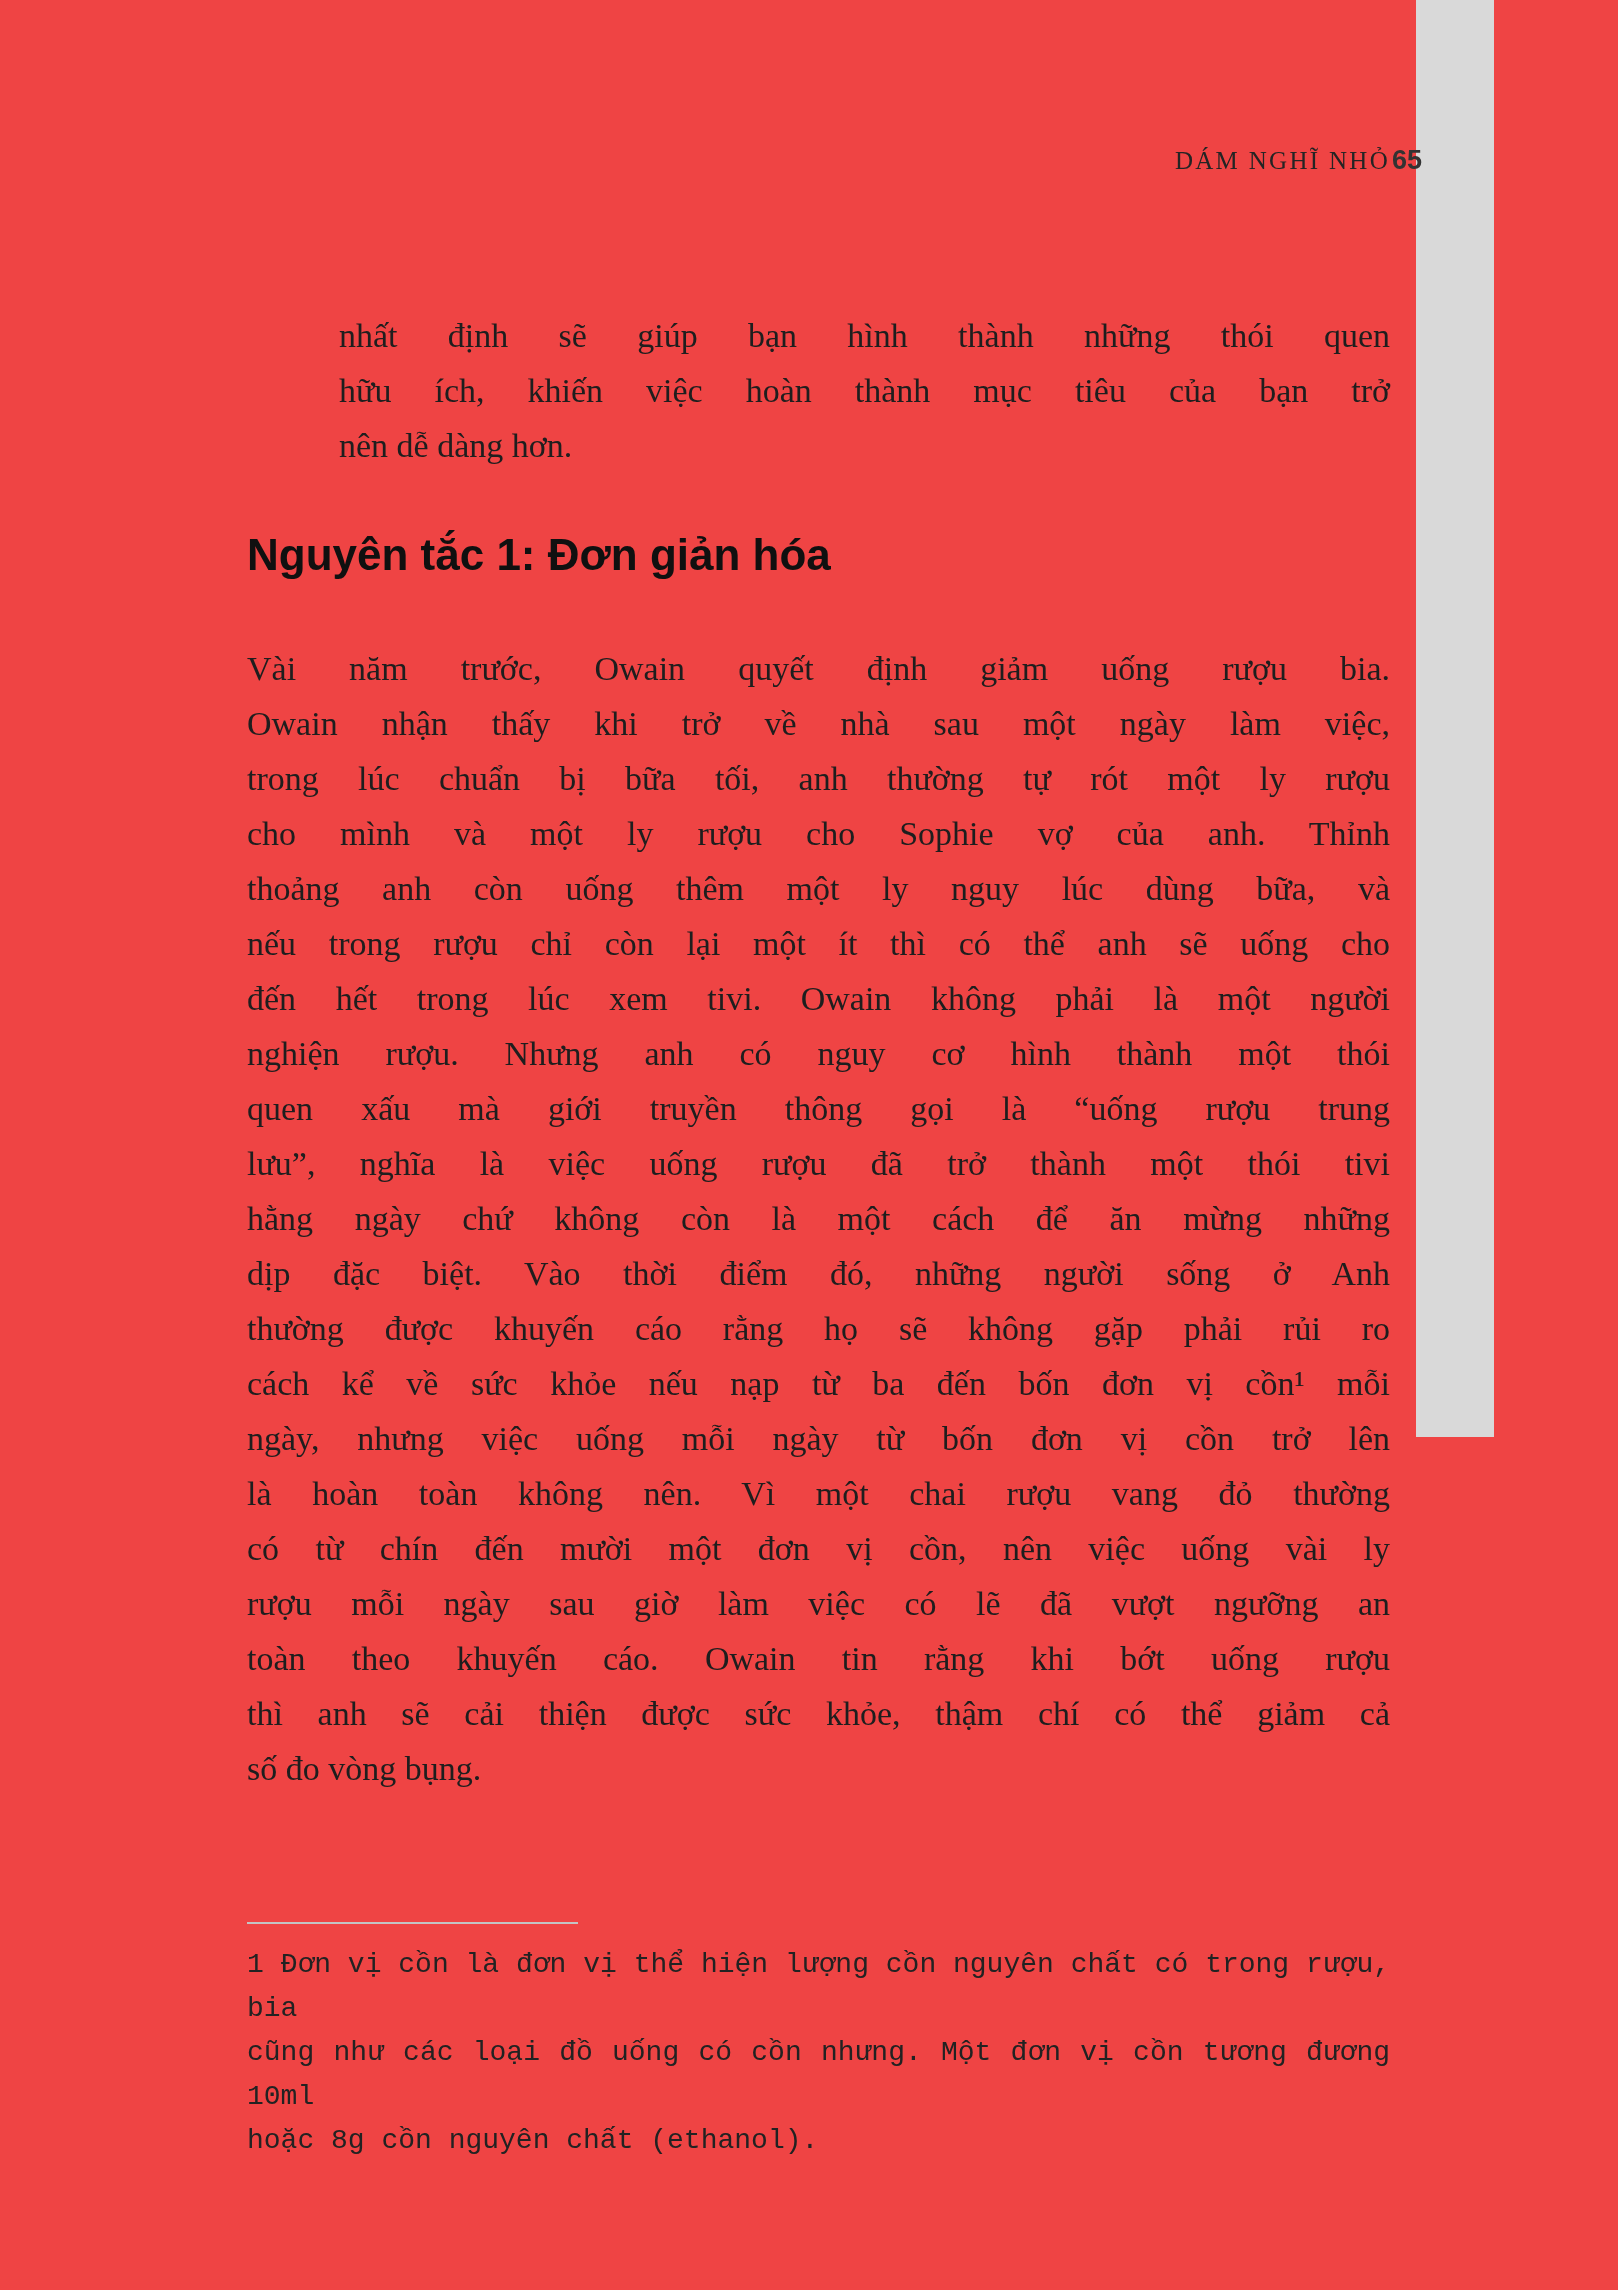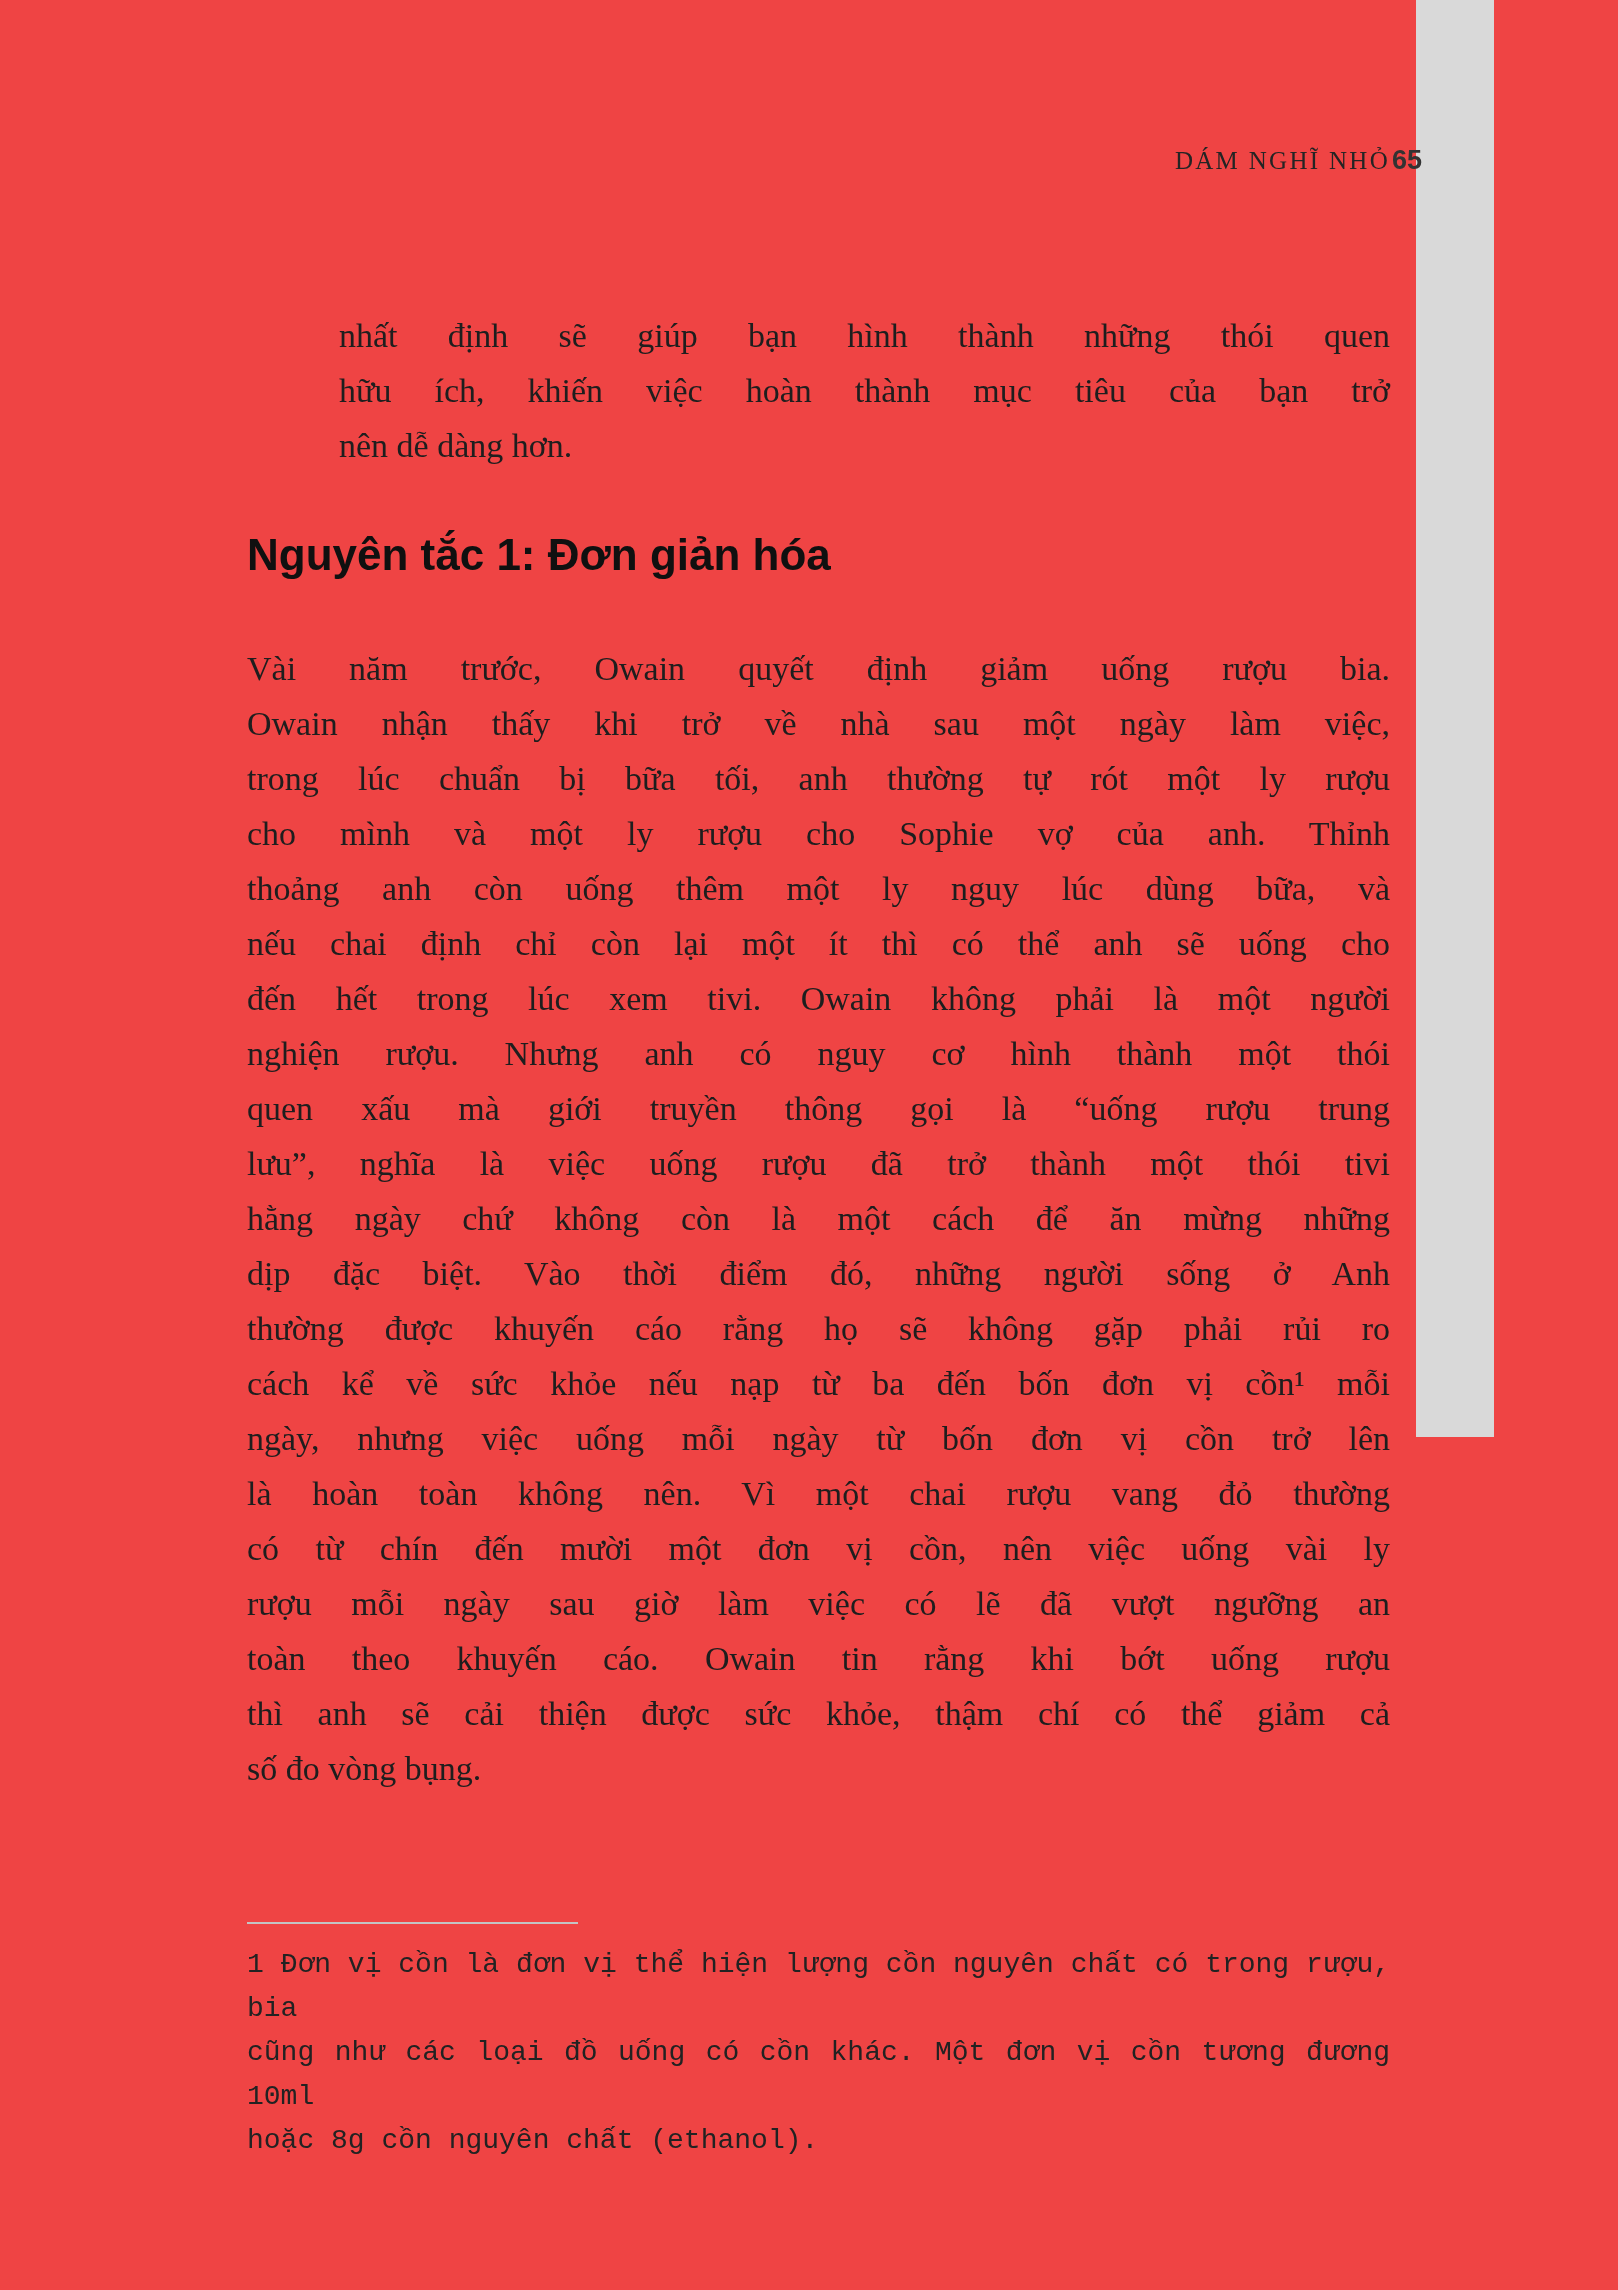--- a/index.html
+++ b/index.html
@@ -96,21 +96,21 @@
     </div>
 
   <div class="heading">Nguyên tắc 1: Đơn giản hóa</div>
 
   <div class="body-par">
       <div class="tline">Vài năm trước, Owain quyết định giảm uống rượu bia.</div>
       <div class="tline">Owain nhận thấy khi trở về nhà sau một ngày làm việc,</div>
       <div class="tline">trong lúc chuẩn bị bữa tối, anh thường tự rót một ly rượu</div>
       <div class="tline">cho mình và một ly rượu cho Sophie vợ của anh. Thỉnh</div>
       <div class="tline">thoảng anh còn uống thêm một ly nguy lúc dùng bữa, và</div>
-      <div class="tline">nếu chai định chỉ còn lại một ít thì có thể anh sẽ uống cho</div>
+      <div class="tline">nếu trong rượu chỉ còn lại một ít thì có thể anh sẽ uống cho</div>
       <div class="tline">đến hết trong lúc xem tivi. Owain không phải là một người</div>
       <div class="tline">nghiện rượu. Nhưng anh có nguy cơ hình thành một thói</div>
       <div class="tline">quen xấu mà giới truyền thông gọi là “uống rượu trung</div>
       <div class="tline">lưu”, nghĩa là việc uống rượu đã trở thành một thói tivi</div>
       <div class="tline">hằng ngày chứ không còn là một cách để ăn mừng những</div>
       <div class="tline">dịp đặc biệt. Vào thời điểm đó, những người sống ở Anh</div>
       <div class="tline">thường được khuyến cáo rằng họ sẽ không gặp phải rủi ro</div>
       <div class="tline">cách kể về sức khỏe nếu nạp từ ba đến bốn đơn vị cồn¹ mỗi</div>
       <div class="tline">ngày, nhưng việc uống mỗi ngày từ bốn đơn vị cồn trở lên</div>
       <div class="tline">là hoàn toàn không nên. Vì một chai rượu vang đỏ thường</div>
@@ -118,18 +118,18 @@
       <div class="tline">rượu mỗi ngày sau giờ làm việc có lẽ đã vượt ngưỡng an</div>
       <div class="tline">toàn theo khuyến cáo. Owain tin rằng khi bớt uống rượu</div>
       <div class="tline">thì anh sẽ cải thiện được sức khỏe, thậm chí có thể giảm cả</div>
       <div class="tline tline-last">số đo vòng bụng.</div>
     </div>
 
   <div class="fn-rule"></div>
 
   <div class="footnote">
       <div class="tline">1 Đơn vị cồn là đơn vị thể hiện lượng cồn nguyên chất có trong rượu, bia</div>
-      <div class="tline">cũng như các loại đồ uống có cồn khác. Một đơn vị cồn tương đương 10ml</div>
+      <div class="tline">cũng như các loại đồ uống có cồn nhưng. Một đơn vị cồn tương đương 10ml</div>
       <div class="tline tline-last">hoặc 8g cồn nguyên chất (ethanol).</div>
     </div>
 
 </div>
 
 
 </body></html>

